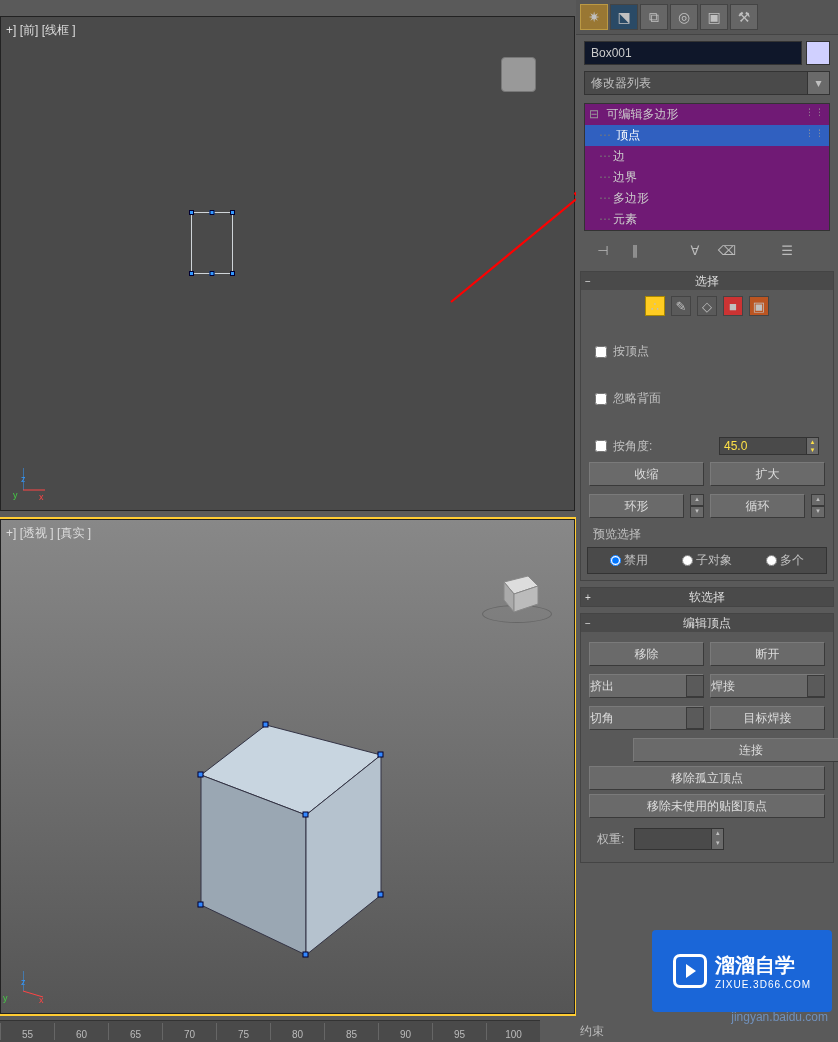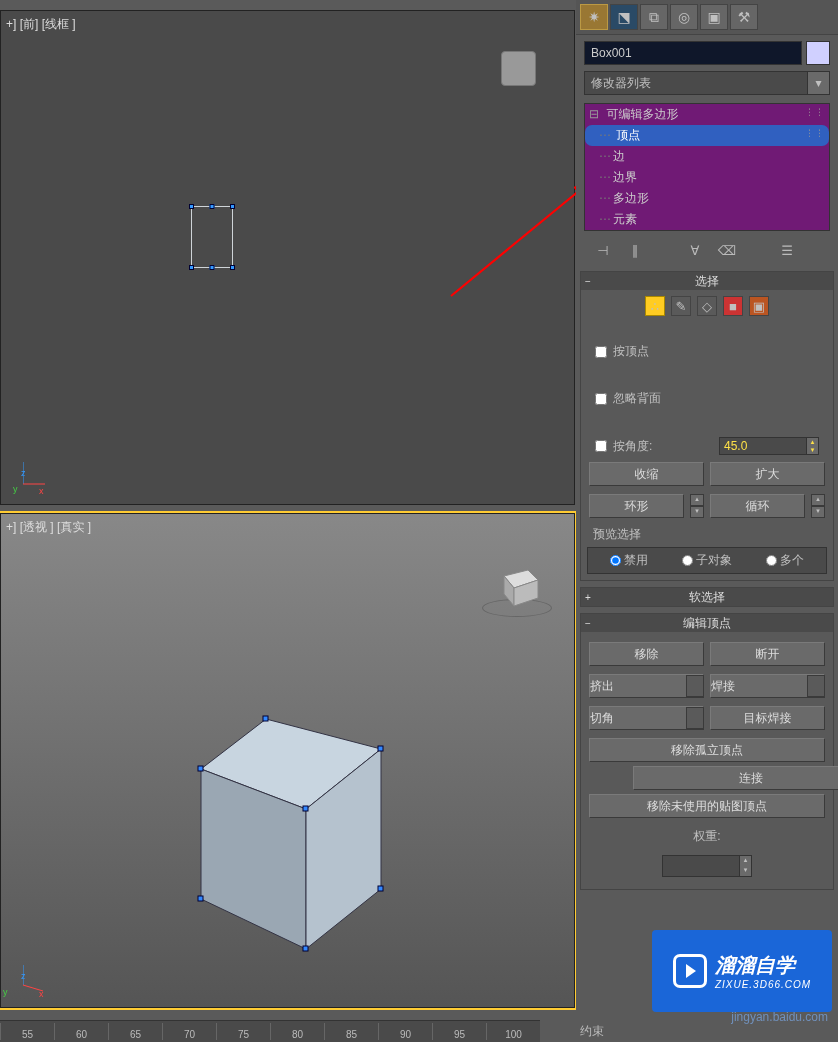--- a/index.html
+++ b/index.html
@@ -6,21 +6,21 @@
 body {
   width: 838px;
   height: 1042px;
   background: #5a5a5a;
   font-family: "Microsoft YaHei", sans-serif;
   font-size: 12px;
   color: #c0c0c0;
   overflow: hidden;
   position: relative;
 }
-.viewports { position: absolute; left: 0; top: 10px; width: 575px; height: 1020px; }
+.viewports { position: absolute; left: 0; top: 16px; width: 575px; height: 1020px; }
 .viewport {
   position: relative;
   background: #4a4a4a;
   border: 1px solid #222;
 }
 .viewport-top { height: 495px; }
 .viewport-bottom {
   height: 495px;
   margin-top: 8px;
   outline: 2px solid #ffcc33;
@@ -138,21 +138,21 @@
 .stack-item {
   padding: 2px 4px 2px 14px;
   font-size: 12px;
   position: relative;
   color: #ccc;
 }
 .stack-item.root { padding-left: 4px; }
 .stack-item.root::before {
   content: "⊟"; margin-right: 4px; color: #999;
 }
-.stack-item.selected { background: #3060c0; color: #fff; border-radius: 7px; }
+.stack-item.selected { background: #3060c0; color: #fff; }
 .stack-item .pinbar { position: absolute; right: 4px; top: 3px; color: #999; font-size: 9px; letter-spacing: 1px;}
 .stack-item.sub::before { content: "⋯"; color: #777; margin-right: 2px; }
 
 .stack-toolbar {
   display: flex; gap: 14px; padding: 6px 18px;
   justify-content: flex-start;
 }
 .stack-toolbar .stb { width: 18px; height: 18px; display: flex; align-items: center; justify-content: center; color: #bbb; font-size: 13px; }
 
 .rollout {
@@ -207,33 +207,32 @@
 
 .preview-row { padding: 4px 6px; font-size: 12px; }
 .radio-row { display: flex; gap: 4px; padding: 4px 4px; align-items: center; background: #4a4a4a; border: 1px solid #333; font-size: 12px; }
 .radio-row label { display: flex; align-items: center; gap: 3px; flex: 1; justify-content: center; }
 .radio-row input { width: 11px; height: 11px; }
 .status-text { text-align: right; padding: 10px 12px 4px; font-size: 12px; }
 
 .wide-btn { margin: 4px 2px; }
 .wide-btn .btn { width: 100%; }
 
-.weight-row { display: flex; align-items: center; padding: 6px 10px; gap: 10px; flex-direction: column; }
+.weight-row { display: flex; align-items: center; padding: 6px 10px; gap: 10px; }
 .weight-row .spinner { width: 90px; height: 22px; background: #4a4a4a; border: 1px solid #333; position: relative; }
 
 .watermark {
   position: absolute;
   bottom: 30px; right: 6px;
   width: 180px; height: 82px;
   background: #1a66d8;
   display: flex; align-items: center; justify-content: center;
   color: #fff; font-size: 13px;
   flex-direction: column;
   border-radius: 4px;
-  font-style: italic;
 }
 .watermark .logo-row { display: flex; align-items: center; gap: 8px; }
 .watermark .play { width: 34px; height: 34px; border: 3px solid #fff; border-radius: 7px; display: flex; align-items: center; justify-content: center; }
 .watermark .play::after { content: ""; border-left: 10px solid #fff; border-top: 7px solid transparent; border-bottom: 7px solid transparent; margin-left: 3px; }
 .watermark .t1 { font-size: 20px; font-weight: bold; }
 .watermark .t2 { font-size: 10px; letter-spacing: 1px; }
 .watermark-under { position: absolute; bottom: 18px; right: 10px; color: #7090bb; font-size: 12px; }
 
 
 .timeline {
@@ -467,24 +466,24 @@
           </div>
       </div>
       <div class="btn-row">
         <div class="btn">
             <span>切角</span>
             <div class="sub"></div>
           </div>
         <div class="btn">目标焊接</div>
       </div>
       <div class="wide-btn">
-          <div class="btn">移除孤立顶点</div>
+          <div class="btn" style="margin:0 44px">连接</div>
         </div>
       <div class="wide-btn">
-          <div class="btn" style="margin:0 44px">连接</div>
+          <div class="btn">移除孤立顶点</div>
         </div>
       <div class="wide-btn">
           <div class="btn">移除未使用的贴图顶点</div>
         </div>
       <div class="weight-row">
         <span>权重:</span>
         <div class="spinner">
           <div class="spinner-btns">
               <span>▴</span>
               <span>▾</span>

